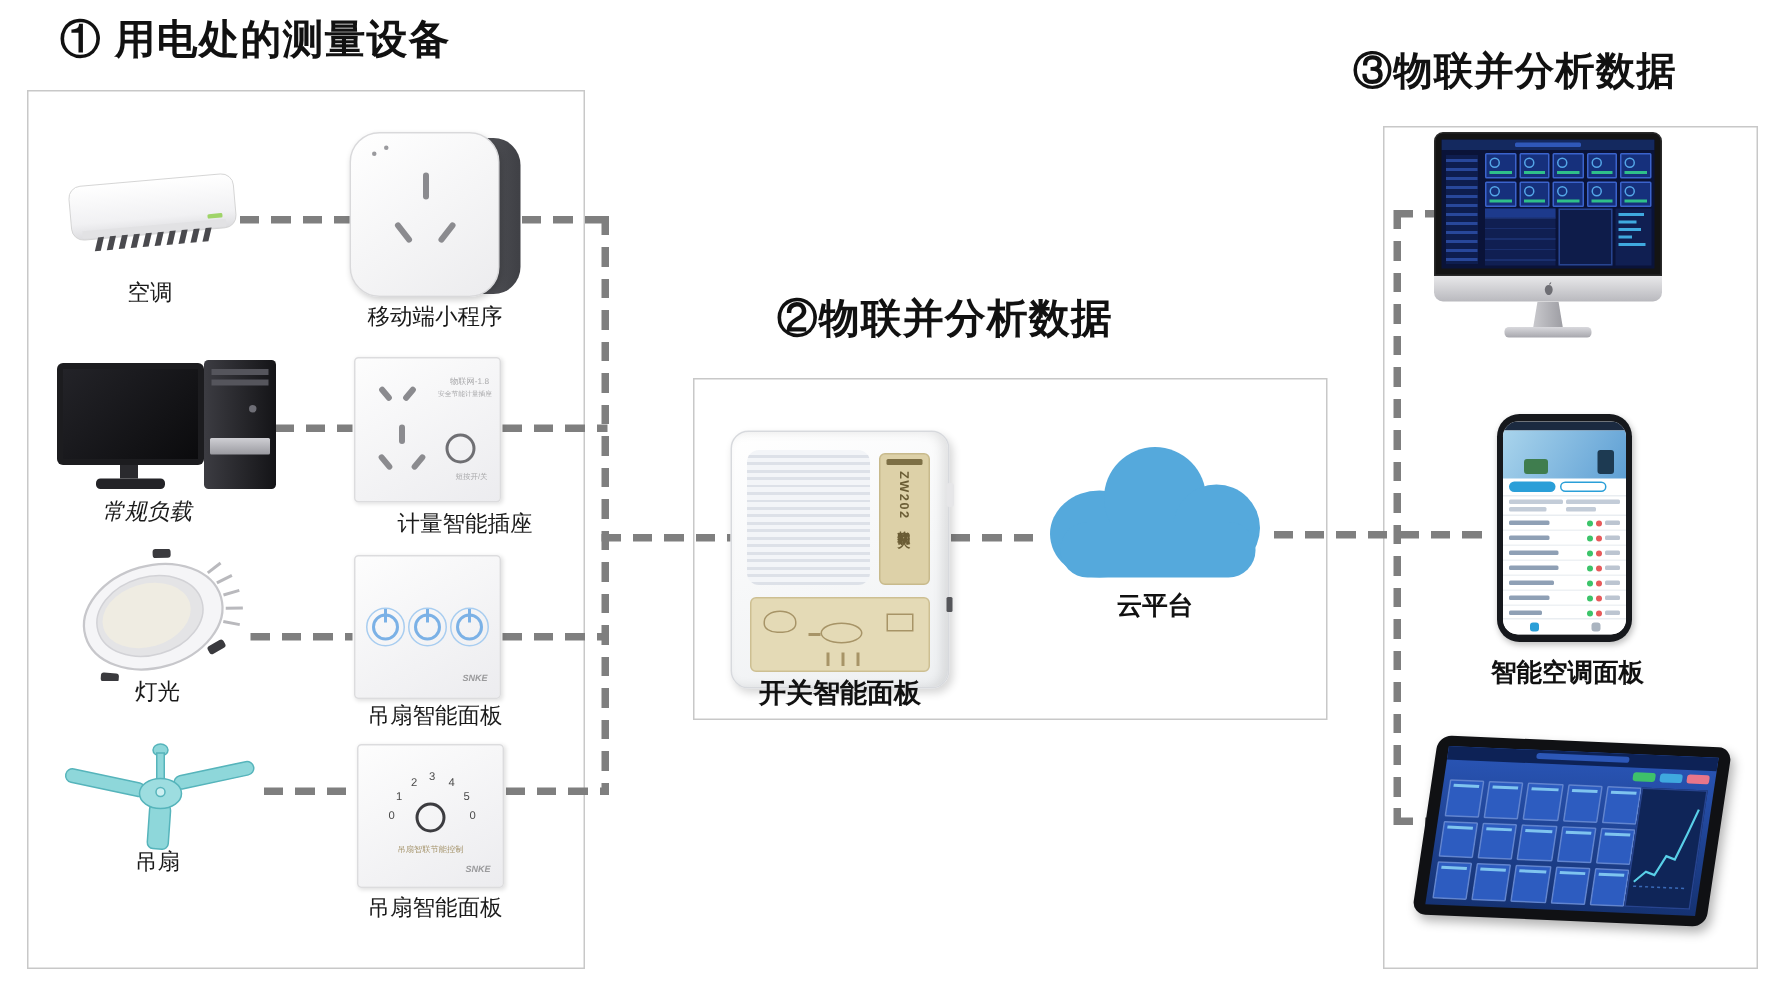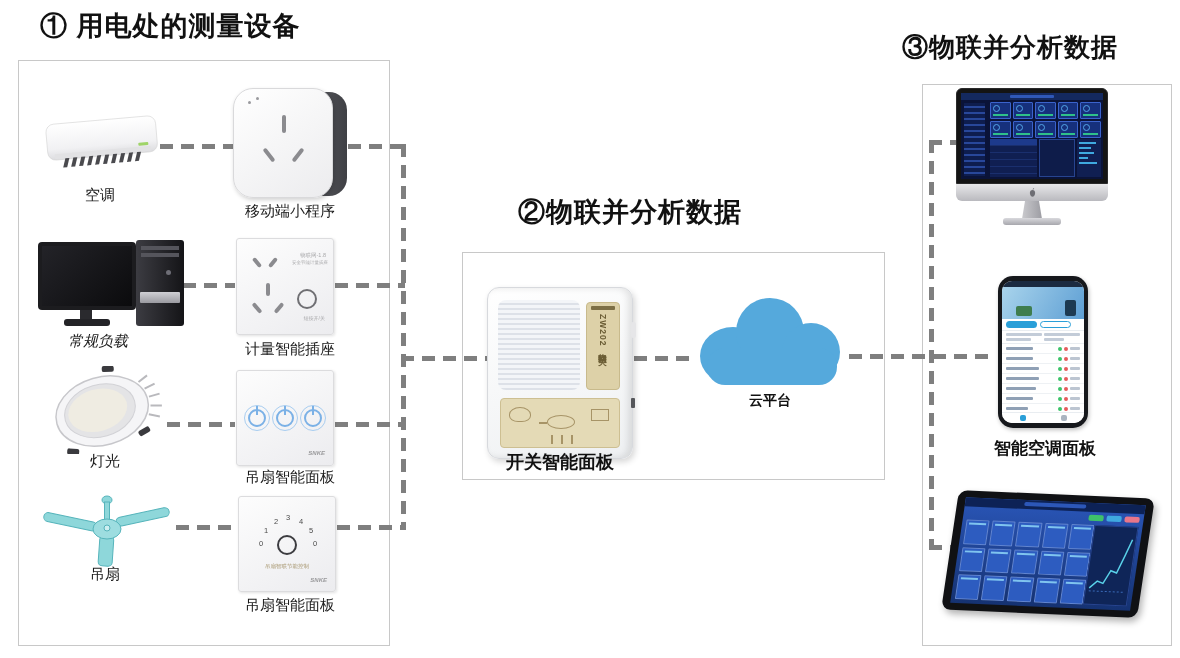--- a/index.html
+++ b/index.html
@@ -44,21 +44,21 @@
   
   .gateway { position:absolute; width:146px; height:172px; background:linear-gradient(160deg,#ffffff,#eef0f2); border:1px solid #d7d9dd; border-radius:12px; box-shadow:inset -4px 0 7px rgba(0,0,0,.10), 2px 3px 6px rgba(0,0,0,.16); }
   .gw-vent { position:absolute; left:10px; top:12px; width:82px; height:90px; border-radius:8px; background:repeating-linear-gradient(180deg,#f3f5f8 0 3px,#dde1e8 3px 5px); }
   .gw-strip { position:absolute; left:98px; top:14px; width:34px; height:88px; background:#ddd1a8; border:1px solid #c8ba8c; border-radius:4px; display:flex; flex-direction:column; align-items:center; }
   .gw-logo { margin-top:3px; width:24px; height:4px; background:#7d6f45; border-radius:1px; }
   .gw-model { writing-mode:vertical-rl; font-size:8.5px; letter-spacing:1px; color:#6b5d35; margin-top:4px; font-weight:bold; }
   .gw-panel { position:absolute; left:12px; top:110px; width:120px; height:50px; background:#e4dab6; border:1px solid #cdbf92; border-radius:4px; }
   .gw-shape { position:absolute; border:1px solid #a79467; }
 
   
-  .cloud-label { font-size:14px; }
+  .cloud-label { font-size:17px; }
 
   
   .imac { position:absolute; width:152px; height:150px; }
   .imac-screen { position:absolute; left:0; top:0; width:152px; height:96px; background:#141414; border-radius:6px 6px 0 0; border:1px solid #2a2a2a; padding:4px; }
   .dash { position:relative; width:100%; height:100%; background:#0a1338; overflow:hidden; }
   .dash-top { position:absolute; left:0; top:0; width:100%; height:7px; background:#14295f; }
   .dash-top::after { content:""; position:absolute; left:50%; top:2px; width:44px; height:3px; margin-left:-22px; background:#2f58b8; border-radius:1px; }
   .dash-side { position:absolute; left:0; top:7px; width:27px; bottom:0; background:#0e1d4e; padding:3px 3px;
                background-image:repeating-linear-gradient(180deg,#28479a 0 2px,transparent 2px 6px); background-clip:content-box; }
   .dash-cards { position:absolute; left:29px; top:9px; right:2px; height:36px; display:grid; grid-template-columns:repeat(5,1fr); grid-template-rows:1fr 1fr; gap:2px; }
@@ -194,21 +194,21 @@
     <span class="slit" style="left:18px; top:18px; width:4px; height:11px; transform:rotate(-40deg);"></span>
     <span class="slit" style="left:34px; top:18px; width:4px; height:11px; transform:rotate(40deg);"></span>
     <div class="tinytxt" style="right:7px; top:13px; font-size:5.5px;">物联网-1.8</div>
     <div class="tinytxt" style="right:5px; top:21px; font-size:4.5px;">安全节能计量插座</div>
     <span class="slit" style="left:29px; top:44px; width:4px; height:13px;"></span>
     <span class="slit" style="left:18px; top:63px; width:4px; height:12px; transform:rotate(-40deg);"></span>
     <span class="slit" style="left:40px; top:63px; width:4px; height:12px; transform:rotate(40deg);"></span>
     <span class="ringbtn" style="left:60px; top:50px; width:20px; height:20px;"></span>
     <div class="tinytxt" style="right:8px; top:76px; font-size:5px;">短按开/关</div>
   </div>
-  <div class="dev-label" style="left:225px; top:340px; width:130px;">计量智能插座</div>
+  <div class="dev-label" style="left:225px; top:340px; width:130px;text-align:right;">计量智能插座</div>
 
   <svg class="abs" style="left:45px; top:366px;" width="122" height="88" viewBox="0 0 122 88">
     <g transform="rotate(-16 61 44)">
       <ellipse cx="57" cy="44" rx="47" ry="34" fill="#f5f5f7" stroke="#c7c7cb" stroke-width="1.5"></ellipse>
       <ellipse cx="55" cy="43" rx="36" ry="26" fill="#e4e4e6" stroke="#d2d2d6" stroke-width="1"></ellipse>
       <ellipse cx="53" cy="42" rx="30" ry="21" fill="#efece2"></ellipse>
       <g stroke="#b9b9bd" stroke-width="2">
         <path d="M100 26 l10 -4"></path>
           <path d="M104 34 l11 -2"></path>
           <path d="M106 43 l11 0"></path>

